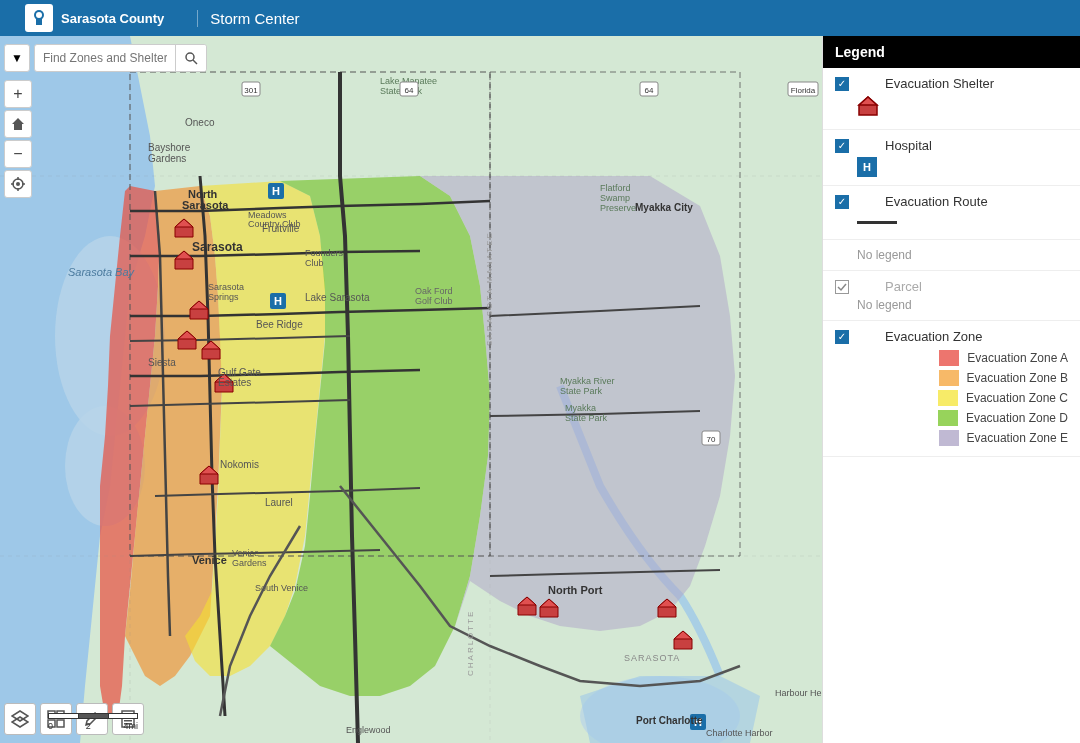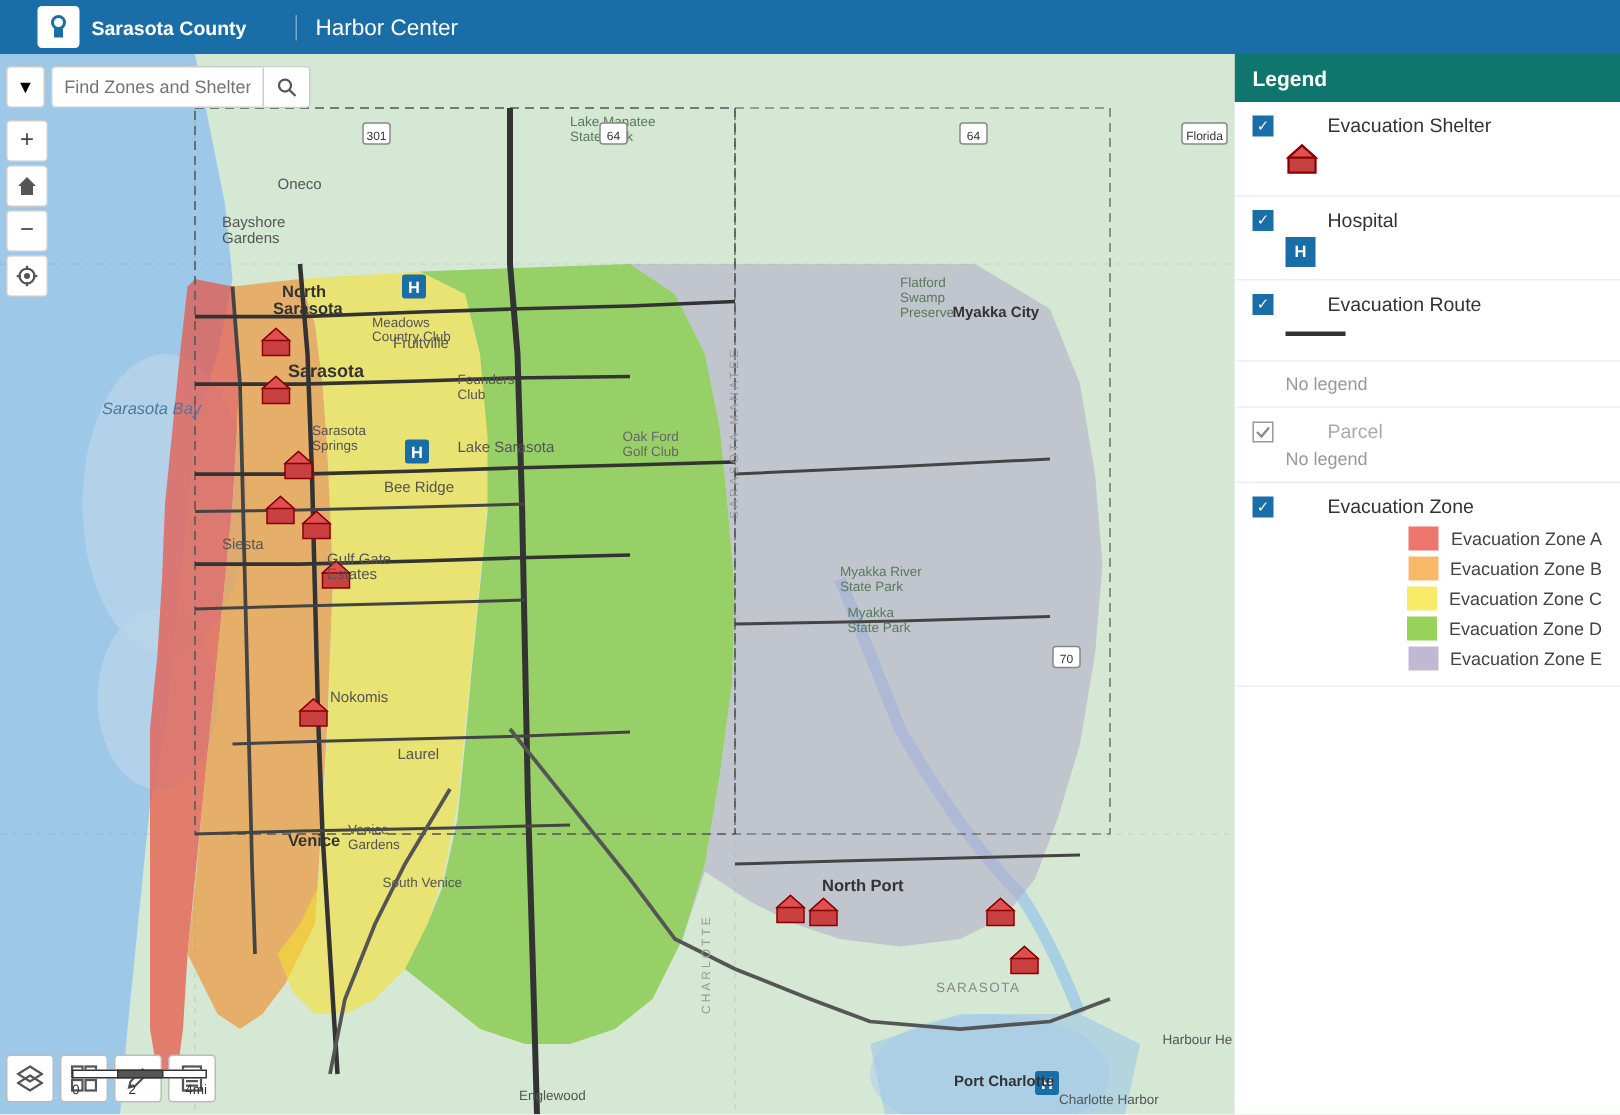--- a/index.html
+++ b/index.html
@@ -70,21 +70,21 @@
       font-size: 10px; color: #333;
     }
 
     
     #legend {
       position: absolute; top: 36px; right: 0; width: 258px; bottom: 0;
       background: white; z-index: 90; overflow-y: auto;
       border-left: 1px solid #ddd;
     }
     #legend-header {
-      background: #0f766e; color: white; padding: 8px 12px; font-size: 14px; font-weight: bold;
+      background: #000000; color: white; padding: 8px 12px; font-size: 14px; font-weight: bold;
     }
     .legend-section { padding: 8px 12px; border-bottom: 1px solid #eee; }
     .legend-row { display: flex; align-items: center; gap: 8px; margin-bottom: 4px; }
     .legend-checkbox {
       width: 14px; height: 14px; background: #1a6ea8; border: none;
       display: inline-flex; align-items: center; justify-content: center;
       flex-shrink: 0;
     }
     .legend-checkbox.unchecked { background: white; border: 1px solid #999; }
     .check-mark { color: white; font-size: 10px; }
@@ -122,21 +122,21 @@
   <div id="logo-area">
     <div id="logo-icon">
       <svg width="22" height="22" viewBox="0 0 22 22">
         <circle cx="11" cy="8" r="5" fill="#1a6ea8"></circle>
         <rect x="8" y="12" width="6" height="6" fill="#1a6ea8"></rect>
         <circle cx="11" cy="8" r="3" fill="white"></circle>
       </svg>
     </div>
     <span id="county-name">Sarasota County</span>
   </div>
-  <span id="app-title" style="color:white;font-size:15px;padding-left:12px;margin-left:8px;border-left:1px solid rgba(255,255,255,0.4)">Harbor Center</span>
+  <span id="app-title" style="color:white;font-size:15px;padding-left:12px;margin-left:8px;border-left:1px solid rgba(255,255,255,0.4)">Storm Center</span>
 </div>
 
 <div id="map">
   <svg id="map-svg" viewBox="0 0 822 707" preserveAspectRatio="xMidYMid slice">
 
     <rect x="0" y="0" width="822" height="707" fill="#d4e8d4"></rect>
 
     <polygon points="0,0 130,0 140,50 150,100 155,150 145,200 130,250 125,300 120,350 115,400 110,450 100,500 95,550 90,600 85,650 80,707 0,707" fill="#9ec8e8"></polygon>
 
     <ellipse cx="110" cy="300" rx="55" ry="100" fill="#b8d4e8" opacity="0.8"></ellipse>

